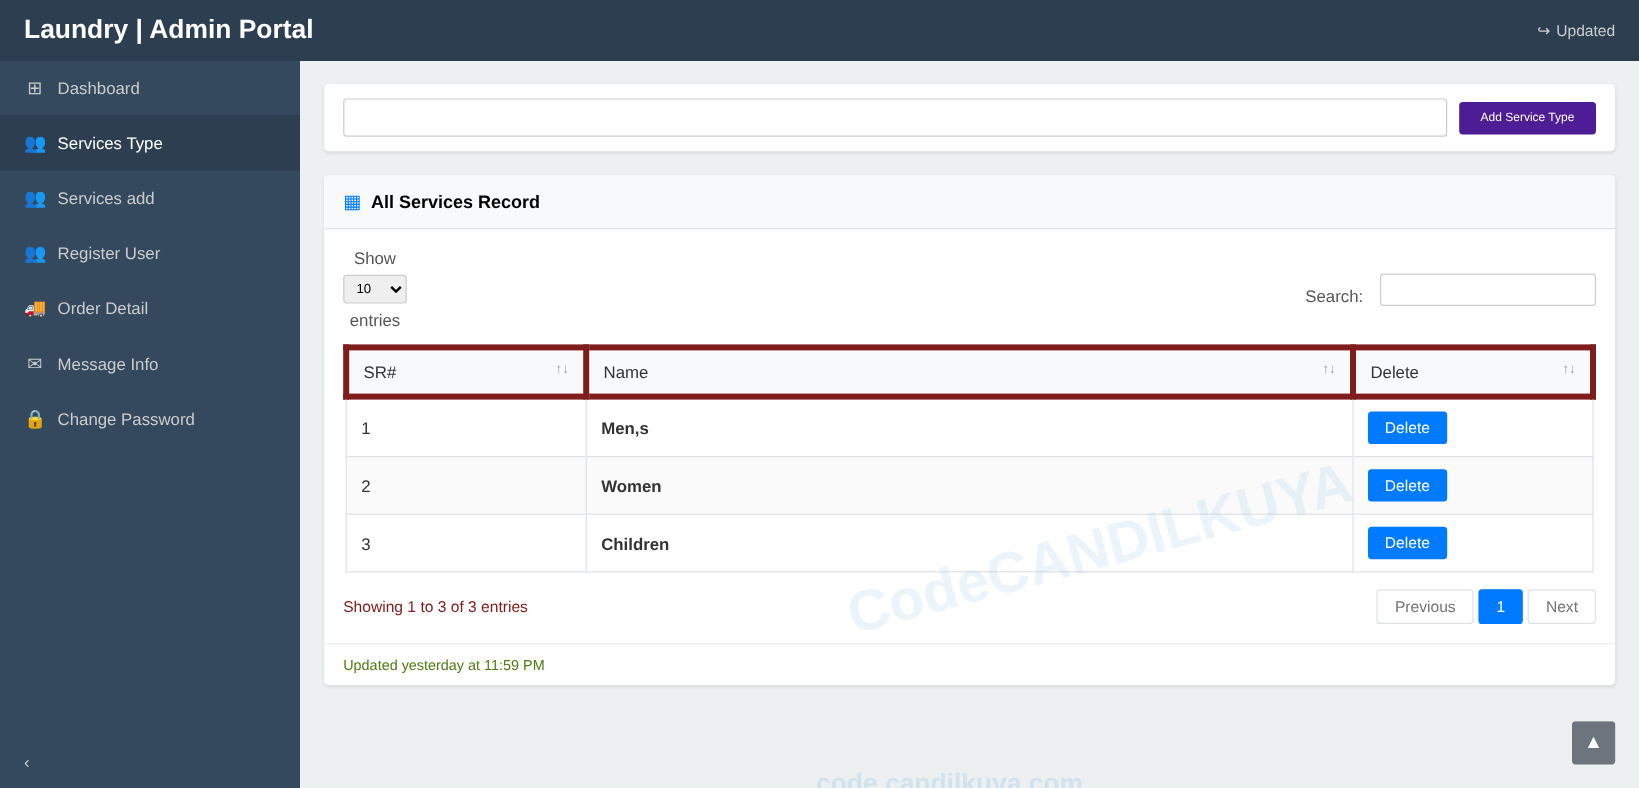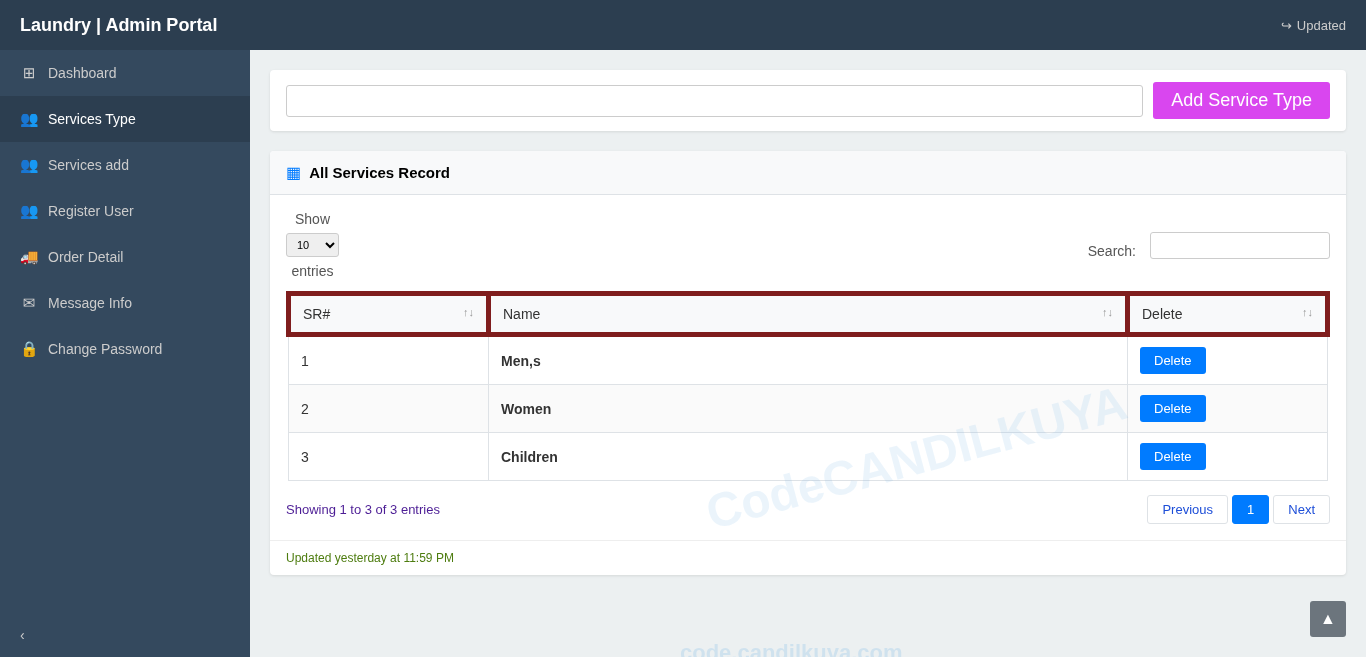--- a/index.html
+++ b/index.html
@@ -12,21 +12,21 @@
       height: 50px;
       display: flex;
       align-items: center;
       justify-content: space-between;
       padding: 0 20px;
       position: fixed;
       top: 0; left: 0; right: 0;
       z-index: 100;
     }
     .navbar-brand {
-      font-size: 18px;
+      font-size: 22px;
       font-weight: 600;
       color: #fff;
     }
     .navbar-logout {
       color: #ccc;
       cursor: pointer;
       font-size: 13px;
       display: flex;
       align-items: center;
       gap: 5px;
@@ -119,27 +119,27 @@
       gap: 10px;
     }
     .top-form input {
       flex: 1;
       padding: 7px 10px;
       border: 1px solid #ccc;
       border-radius: 3px;
       font-size: 14px;
     }
     .btn-primary {
-      background: #d946ef;
+      background: #4c1d95;
       color: #fff;
       border: none;
       padding: 8px 18px;
       border-radius: 3px;
       cursor: pointer;
-      font-size: 18px;
+      font-size: 10px;
       white-space: nowrap;
     }
     .btn-danger {
       background: #007bff;
       color: #fff;
       border: none;
       padding: 6px 14px;
       border-radius: 3px;
       cursor: pointer;
       font-size: 13px;
@@ -201,33 +201,33 @@
     .data-table tr:nth-child(even) td { background: #fafafa; }
     .sort-icon { float: right; color: #999; font-size: 11px; }
 
     
     .pagination-area {
       display: flex;
       align-items: center;
       justify-content: space-between;
       margin-top: 14px;
     }
-    .showing-info { color: #4c1d95; font-size: 13px; }
+    .showing-info { color: #7f1d1d; font-size: 13px; }
     .pagination {
       display: flex;
       gap: 4px;
     }
     .page-btn {
       padding: 6px 14px;
       border: 1px solid #dee2e6;
       background: #fff;
       cursor: pointer;
       border-radius: 3px;
       font-size: 13px;
-      color: #1d4ed8;
+      color: #737373;
     }
     .page-btn.active {
       background: #007bff;
       color: #fff;
       border-color: #007bff;
     }
 
     
     .updated-text {
       padding: 10px 16px;

